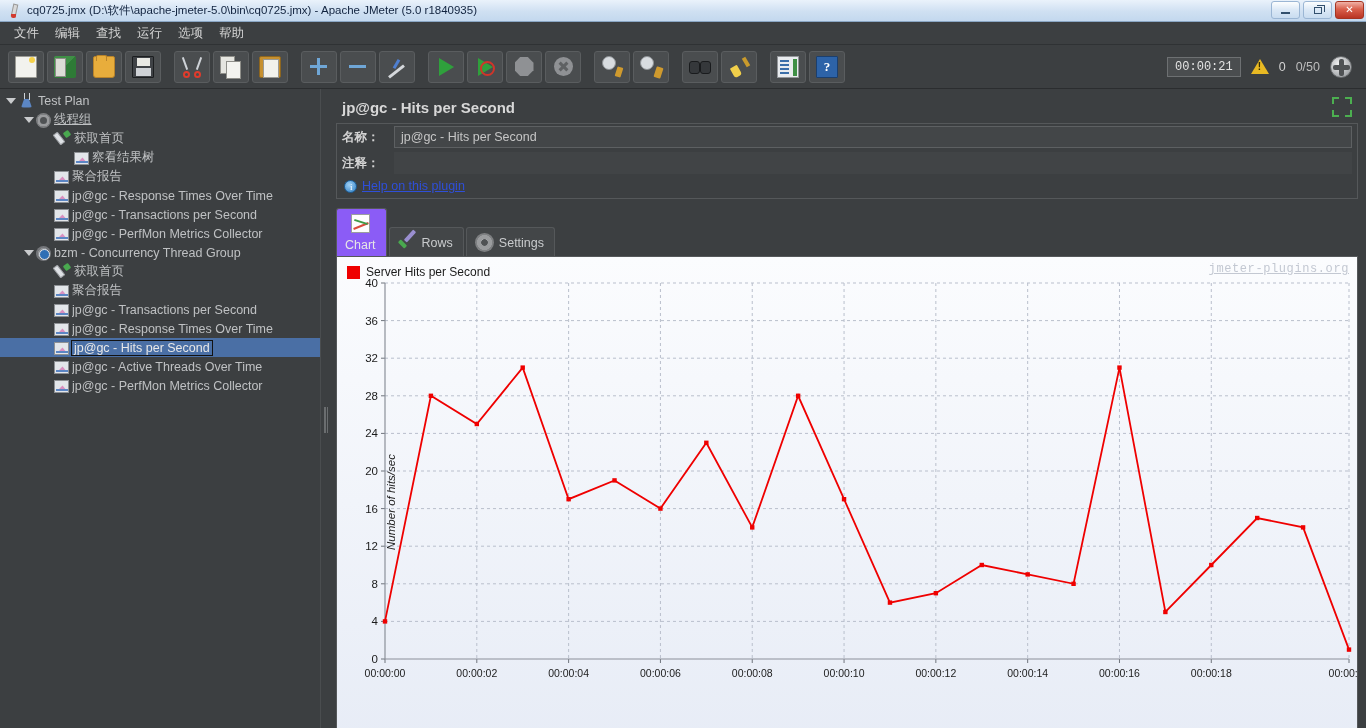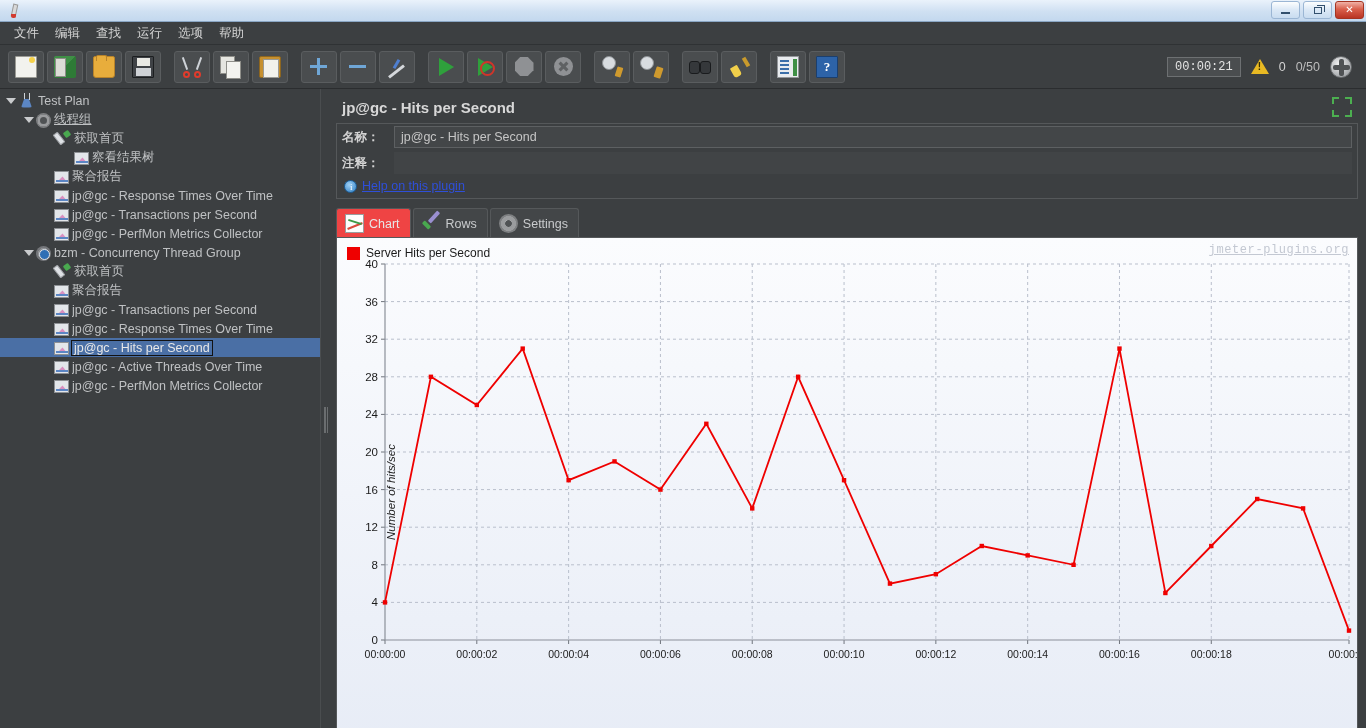--- a/index.html
+++ b/index.html
@@ -320,21 +320,21 @@
   }
 
   
   #tabs { display: flex; align-items: flex-end; margin: 8px 2px 0 2px; }
   .tab {
     display: flex; align-items: center; gap: 5px;
     padding: 5px 10px 5px 8px; font-size: 12.5px; color: #c9cbcd;
     background: #434648; border: 1px solid #55585a; border-bottom: none;
     border-radius: 3px 3px 0 0; margin-right: 2px; position: relative; top: 1px;
   }
-  .tab.active { background: #ef4444; color: #e6e6e6; }
+  .tab.active { background: #8b5cf6; color: #e6e6e6; flex-direction: column; }
   .tab-ic { width: 19px; height: 19px; position: relative; flex:none; }
   .tab-ic-chart { background:#fdfdfd; border:1px solid #9a9d9f; }
   .tab-ic-chart::before {
     content:""; position:absolute; left:1px; top:10px; width:16px; height:2px;
     background:#d94b3d; transform: rotate(-22deg);
   }
   .tab-ic-chart::after {
     content:""; position:absolute; left:2px; top:6px; width:14px; height:2px;
     background:#3f9a46; transform: rotate(18deg);
   }
@@ -375,20 +375,21 @@
   }
   #plot-svg { position: absolute; left: 0; top: 0; }
   .ytick-lbl { font-size: 11.5px; fill: #1b1b1b; text-anchor: end; font-family: "Liberation Sans", sans-serif; }
   .xtick-lbl { font-size: 10.5px; fill: #1b1b1b; text-anchor: middle; font-family: "Liberation Sans", sans-serif; }
 </style>
 </head>
 <body>
 
 <div id="titlebar">
   <span id="app-icon"></span>
+  <span id="title-text">cq0725.jmx (D:\软件\apache-jmeter-5.0\bin\cq0725.jmx) - Apache JMeter (5.0 r1840935)</span>
   <div id="winbtns">
     <div class="winbtn">
         <span class="min-glyph"></span>
       </div>
     <div class="winbtn">
         <span class="max-glyph"></span>
       </div>
     <div class="winbtn close">✕</div>
   </div>
 </div>

